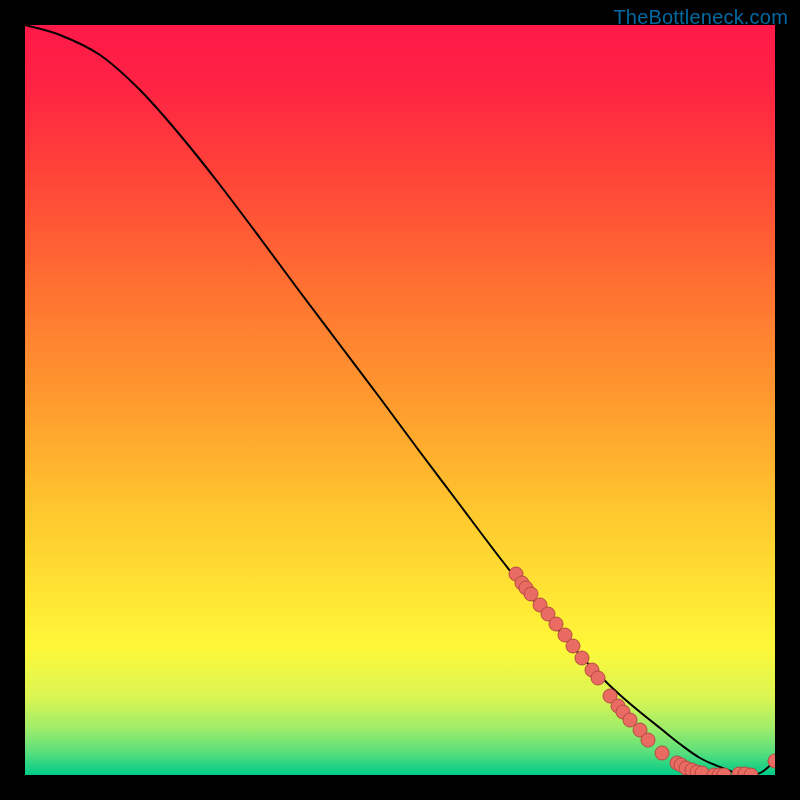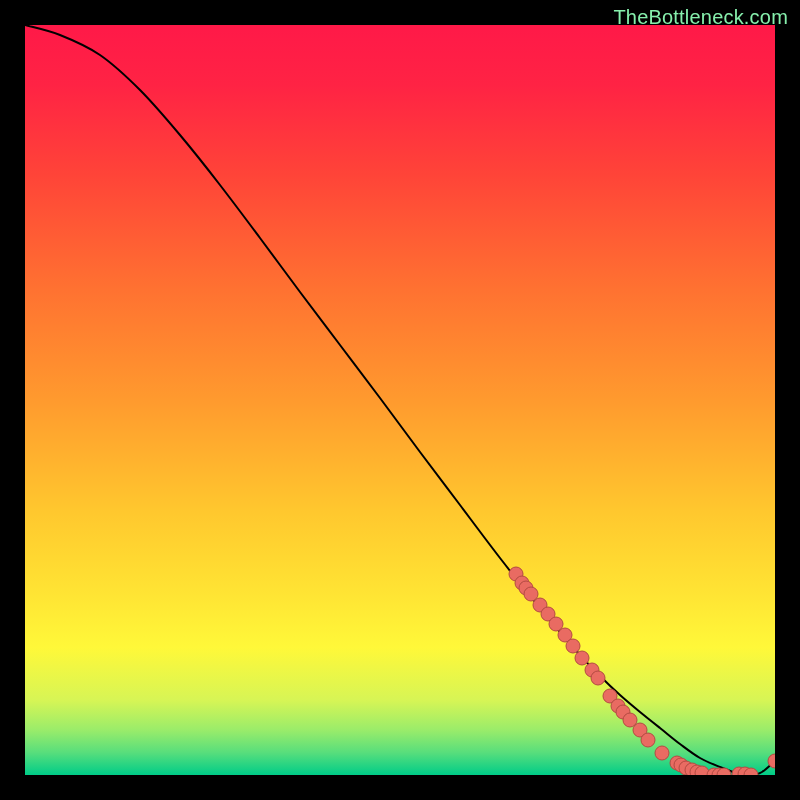--- a/index.html
+++ b/index.html
@@ -13,21 +13,21 @@
   }
   .chart-container {
     position: relative;
     width: 800px;
     height: 800px;
   }
   .attribution {
     position: absolute;
     top: 6px;
     right: 12px;
-    color: #86efac;
+    color: #0369a1;
     font-size: 20px;
     font-weight: 500;
     z-index: 20;
     letter-spacing: 0.2px;
   }
   svg.chart {
     position: absolute;
     top: 0;
     left: 0;
     width: 800px;

